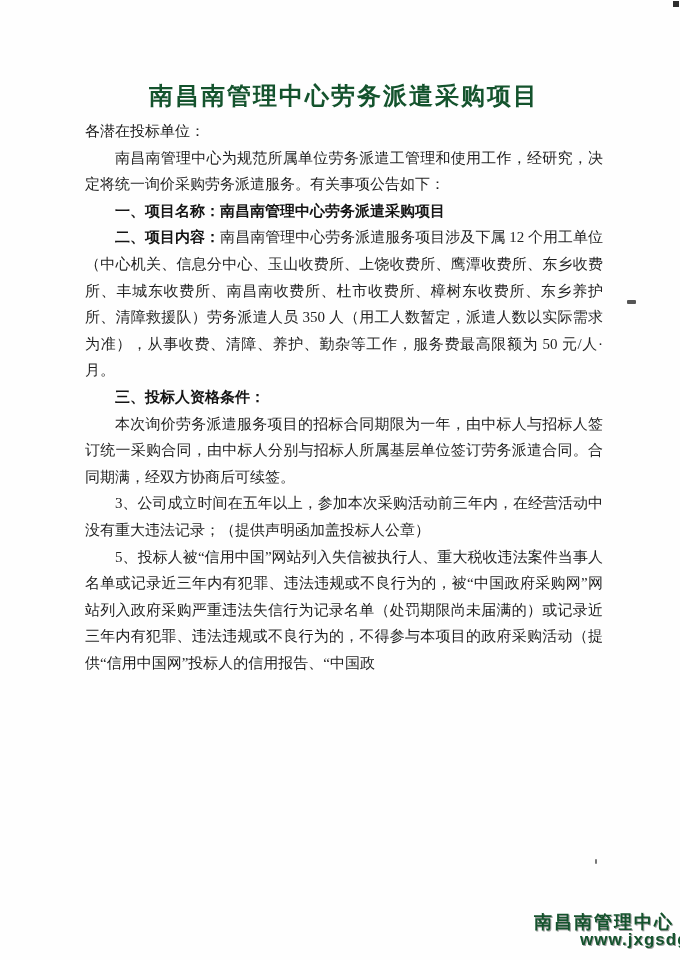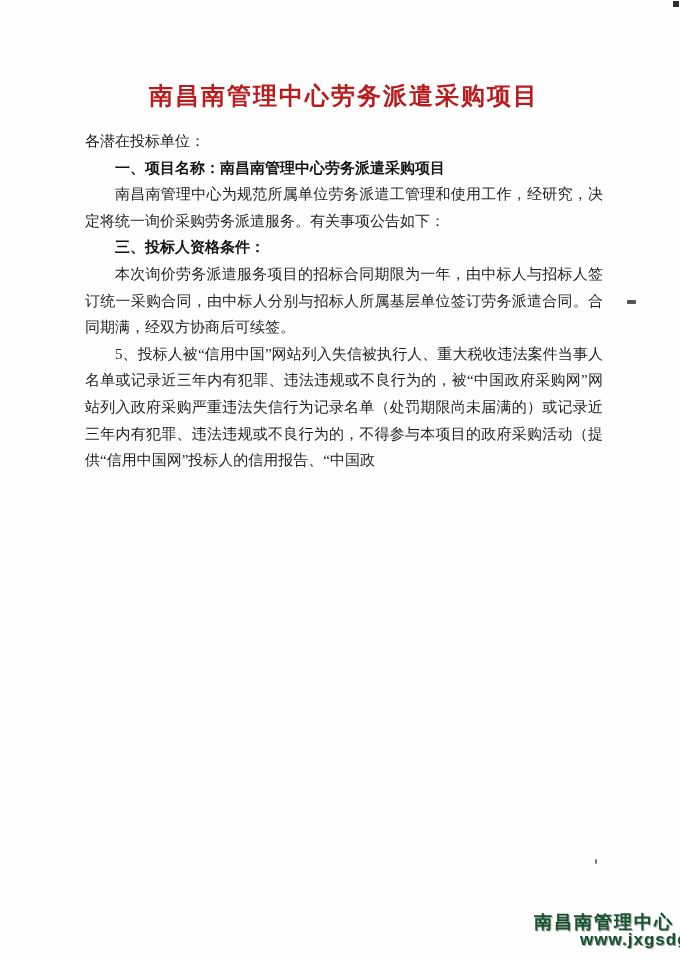--- a/index.html
+++ b/index.html
@@ -17,24 +17,24 @@
     left: 85px;
     top: 76px;
     width: 518px;
   }
   .title {
     text-align: center;
     font-weight: bold;
     font-size: 24px;
     line-height: 40px;
     letter-spacing: 2px;
-    color: #b91c1c;
+    color: #14532d;
   }
   .salutation {
-    margin-top: 12px;
+    margin-top: 2px;
     font-size: 15px;
     line-height: 26.6px;
   }
   .para {
     margin: 0;
     text-indent: 2em;
     font-size: 15px;
     line-height: 26.6px;
     text-align: justify;
     color: #1f1f1f;
@@ -61,31 +61,33 @@
 <body>
 
 <div class="page">
   <div class="content">
     <div class="title">
       <div>南昌南管理中心劳务派遣采购项目</div>
     </div>
 
     <div class="salutation">各潜在投标单位：</div>
 
+    <p class="para"><b></b><span>南昌南管理中心为规范所属单位劳务派遣工管理和使用工作，经研究，决定将统一询价采购劳务派遣服务。有关事项公告如下：</span></p>
+
     <p class="para"><b>一、项目名称：南昌南管理中心劳务派遣采购项目</b><span></span></p>
 
-    <p class="para"><b></b><span>南昌南管理中心为规范所属单位劳务派遣工管理和使用工作，经研究，决定将统一询价采购劳务派遣服务。有关事项公告如下：</span></p>
-
+    <p class="para"><b>二、项目内容：</b><span>南昌南管理中心劳务派遣服务项目涉及下属 12 个用工单位（中心机关、信息分中心、玉山收费所、上饶收费所、鹰潭收费所、东乡收费所、丰城东收费所、南昌南收费所、杜市收费所、樟树东收费所、东乡养护所、清障救援队）劳务派遣人员 350 人（用工人数暂定，派遣人数以实际需求为准），从事收费、清障、养护、勤杂等工作，服务费最高限额为 50 元/人·月。</span></p>
 
     <p class="para"><b>三、投标人资格条件：</b><span></span></p>
 
     <p class="para"><b></b><span>本次询价劳务派遣服务项目的招标合同期限为一年，由中标人与招标人签订统一采购合同，由中标人分别与招标人所属基层单位签订劳务派遣合同。合同期满，经双方协商后可续签。</span></p>
 
 
 
+    <p class="para"><b></b><span>3、公司成立时间在五年以上，参加本次采购活动前三年内，在经营活动中没有重大违法记录；（提供声明函加盖投标人公章）</span></p>
 
 
     <p class="para"><b></b><span>5、投标人被“信用中国”网站列入失信被执行人、重大税收违法案件当事人名单或记录近三年内有犯罪、违法违规或不良行为的，被“中国政府采购网”网站列入政府采购严重违法失信行为记录名单（处罚期限尚未届满的）或记录近三年内有犯罪、违法违规或不良行为的，不得参与本项目的政府采购活动（提供“信用中国网”投标人的信用报告、“中国政</span></p>
   </div>
 
   <div class="watermark">
     <div class="wm1">南昌南管理中心</div>
     <div class="wm2">www.jxgsdgzx.com</div>
   </div>
 

